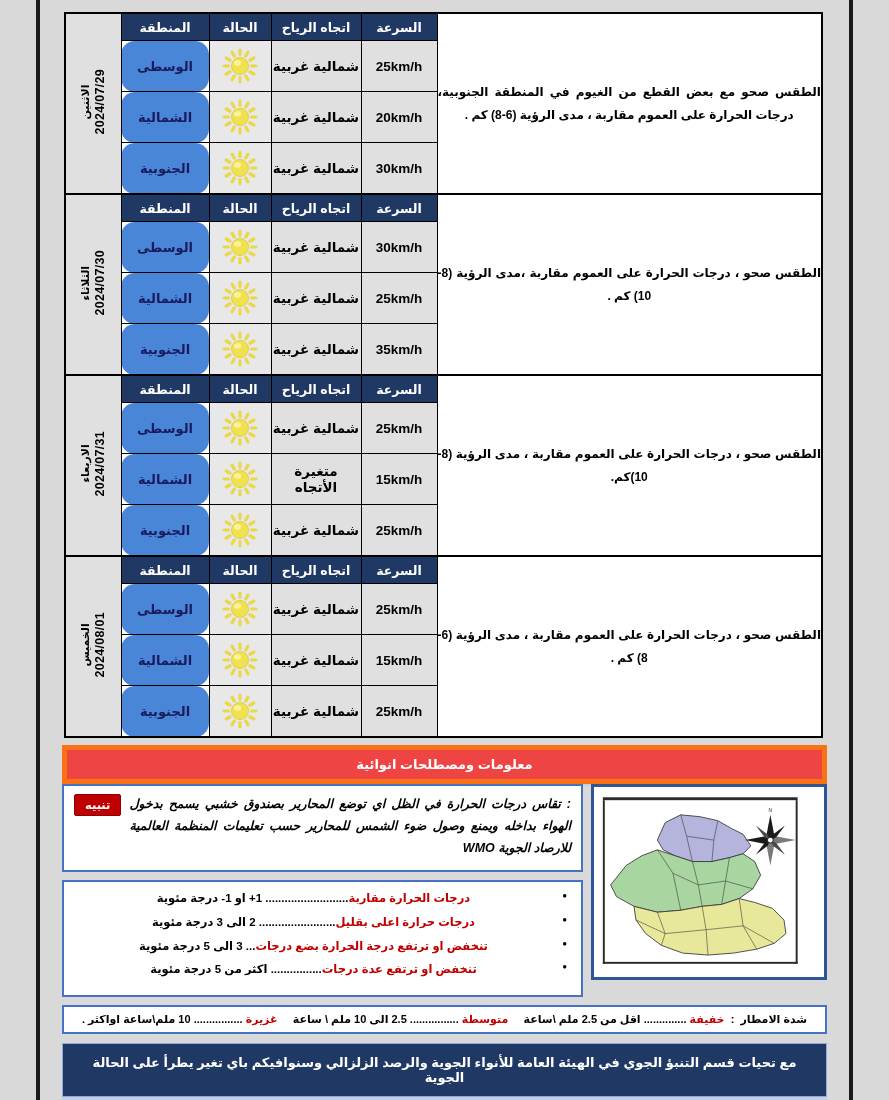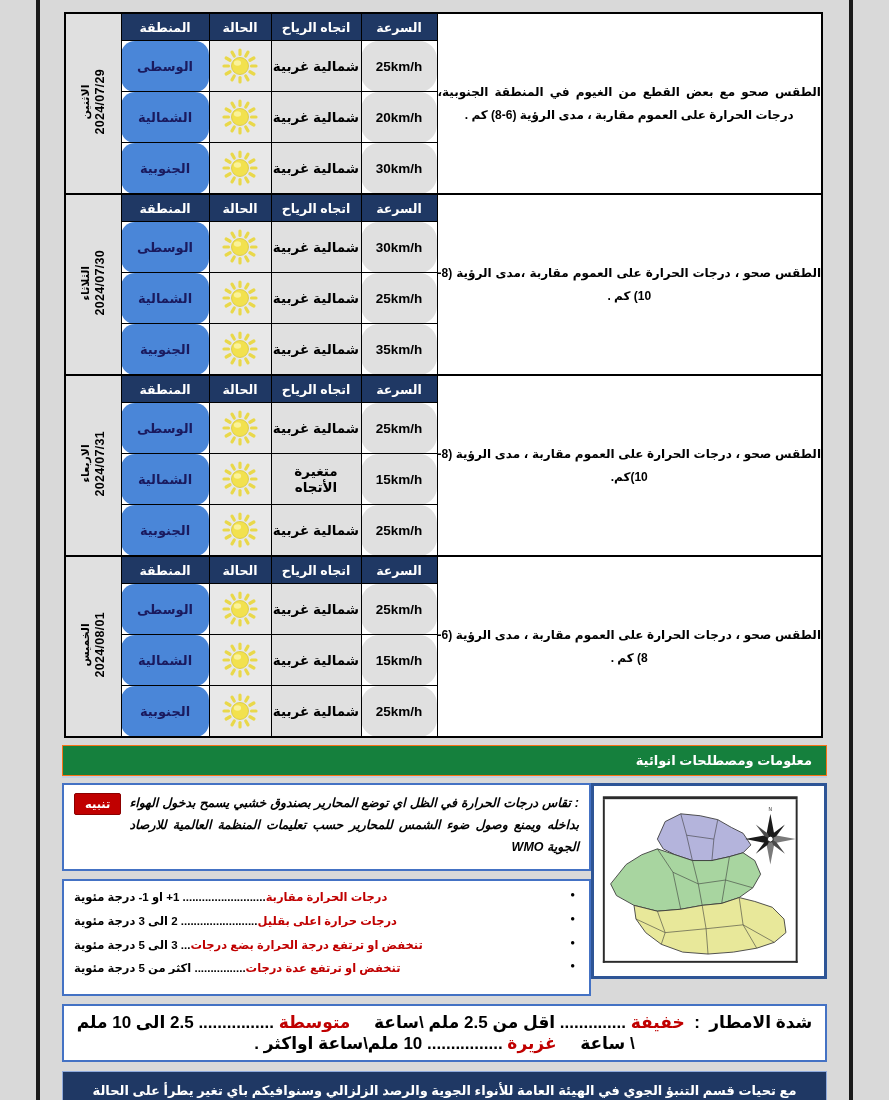--- a/index.html
+++ b/index.html
@@ -103,21 +103,21 @@
     height: 50px;
     border-radius: 14px;
   }
   .dir, .speed {
     background: #e0e0e0;
     color: #000;
     font-weight: bold;
     font-size: 13.5px;
     text-align: center;
   }
-  .speed { font-family: "Liberation Sans", sans-serif; border-radius: 18px; }
+  .speed { font-family: "Liberation Sans", sans-serif; }
   .state {
     background: #e8e8e8;
     text-align: center;
     padding: 2px;
   }
   .desc-cell {
     background: #ffffff;
     vertical-align: middle;
     padding: 10px 16px;
     text-align: justify;
@@ -142,33 +142,33 @@
   }
 
   
   .info-section {
     position: absolute;
     left: 22px;
     top: 745px;
     width: 765px;
   }
   .band {
-    background: #15803d;
-    border: 1px solid #f97316;
+    background: #ef4444;
+    border: 5px solid #f97316;
     color: #ffffff;
     font-size: 13px;
     font-weight: bold;
     padding: 7px 14px;
-    text-align: right;
+    text-align: center;
     box-shadow: 0 2px 0 #c3cfe2;
   }
   .info-body {
     display: flex;
     flex-direction: row-reverse;
-    margin-top: 7px;
+    gap: 8px;
     align-items: flex-start;
   }
   .info-right { flex: 1 1 auto; }
   .map-box {
     flex: 0 0 236px;
     border: 3px solid #2e5596;
     background: #ffffff;
     padding: 3px;
     height: 196px;
     box-sizing: border-box;
@@ -209,42 +209,42 @@
     padding: 9px 10px;
     min-height: 98px;
     box-sizing: border-box;
   }
   ul.defs { margin: 0; padding: 0 18px 0 0; list-style: none; }
   ul.defs li {
     font-size: 11.5px;
     font-weight: bold;
     line-height: 1.3;
     margin-bottom: 9px;
-    text-align: left;
+    text-align: center;
     position: relative;
   }
   ul.defs li::before {
     content: "\25CF";
     position: absolute;
     right: -14px;
     top: 0;
     font-size: 8px;
     color: #000;
   }
   .term { color: #c00000; }
   .dots { color: #000; letter-spacing: 1px; }
   .val  { color: #000; }
 
   .rain-box {
     border: 2px solid #4472c4;
     background: #ffffff;
     margin-top: 8px;
     padding: 6px 10px;
     text-align: center;
-    font-size: 17px;
+    font-size: 11px;
     font-weight: bold;
     color: #000;
     box-sizing: border-box;
   }
   .rain-box .term { color: #c00000; }
 
   .footer-band {
     background: #1f3864;
     border: 1px solid #8faadc;
     color: #ffffff;

